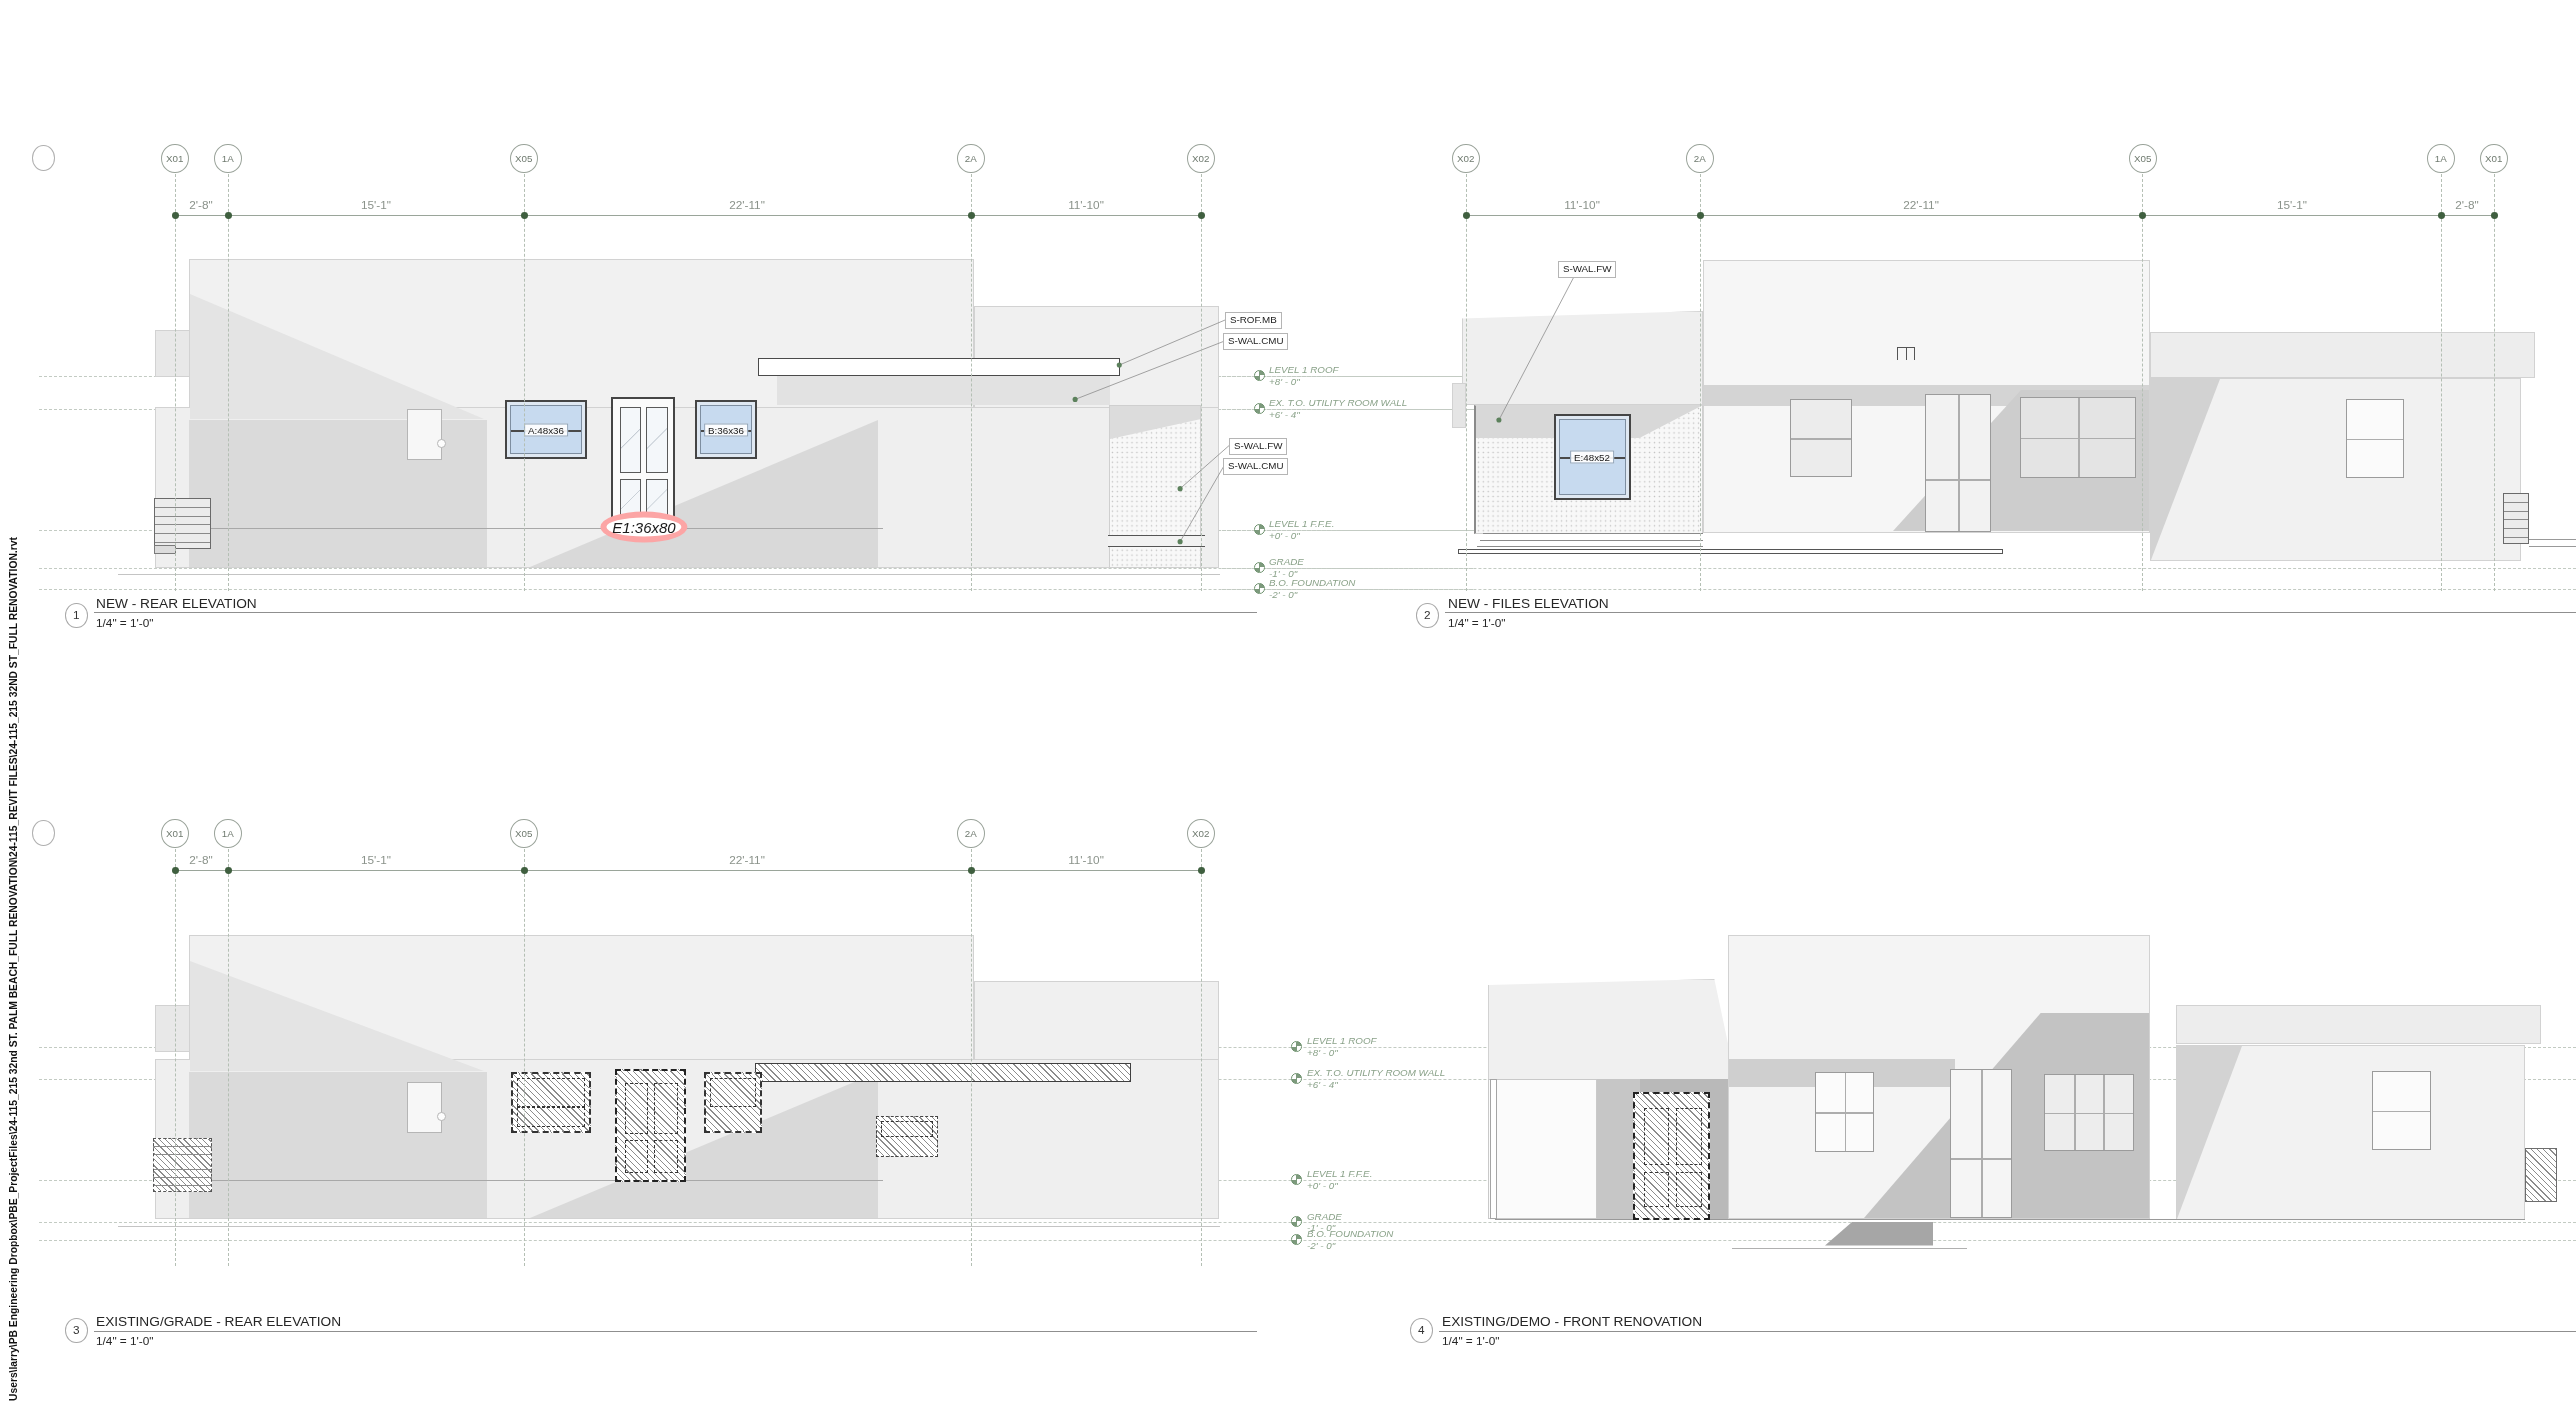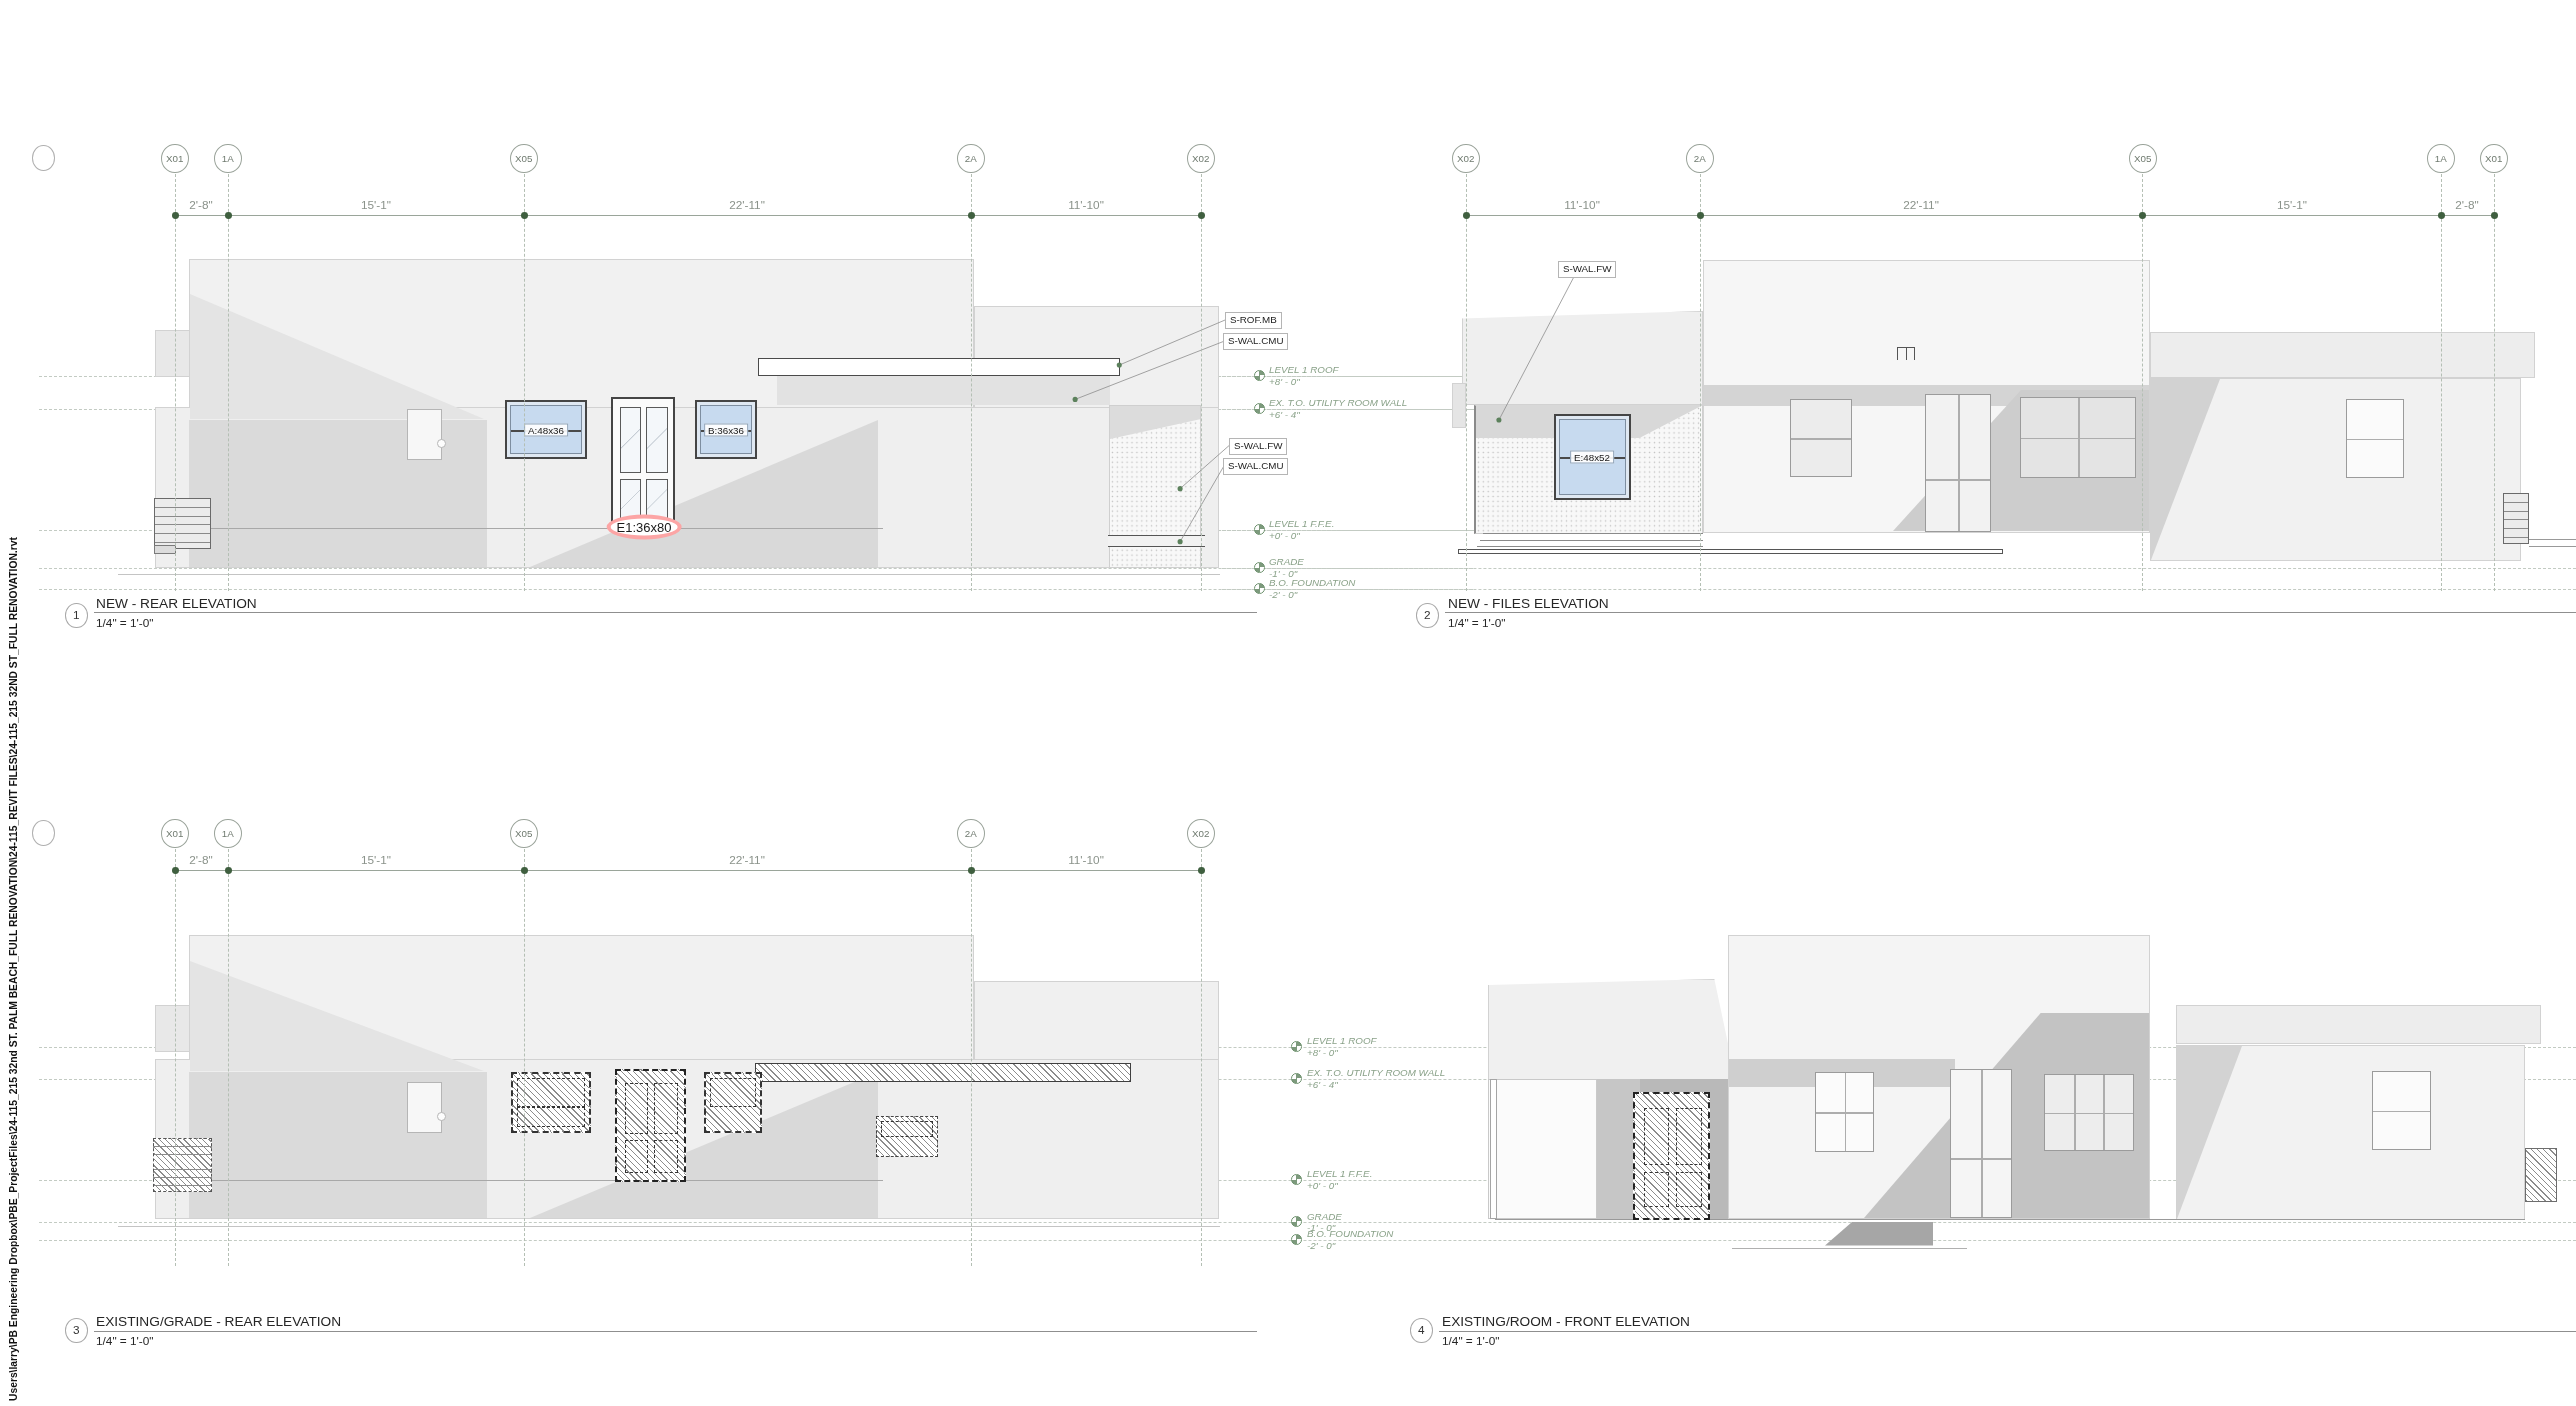--- a/index.html
+++ b/index.html
@@ -29,22 +29,22 @@
          background-image:repeating-linear-gradient(45deg,rgba(120,120,120,.85) 0 1px,transparent 1px 4.4px);
          border:1px solid #6d6d6d;z-index:3;}
   .win-new{background:#dfe8f2;border:2px solid #454545;z-index:3;}
   .glass{position:absolute;left:2.9px;right:2.9px;top:2.9px;bottom:2.9px;background:#c7daef;border:1px solid #7e8ea0;}
   .sash{position:absolute;left:0;right:0;top:50%;height:2px;background:#4a4a4a;}
   .win-ex{background:#fbfbfb;border:1.5px solid #9b9b9b;z-index:3;}
   .mull-h{position:absolute;left:0;right:0;height:1.5px;background:#adadad;}
   .mull-v{position:absolute;top:0;bottom:0;width:1.5px;background:#adadad;}
   .tag{background:rgba(255,255,255,.92);border:1px solid #8fa3b8;color:#1a1a1a;font-size:9.8px;
        padding:0 2.9px;transform:translate(-50%,-50%);white-space:nowrap;z-index:4;}
-  .tag-oval{border:4px solid #fca5a5;border-radius:50%;background:#fff;color:#1a1a1a;font-size:13px;
-       padding:1px 5.9px;transform:translate(-50%,-50%);white-space:nowrap;z-index:4;}
+  .tag-oval{border:6px solid #fca5a5;border-radius:50%;background:#fff;color:#1a1a1a;font-size:15px;
+       padding:1px 5.9px;transform:translate(-50%,-50%);white-space:nowrap;z-index:4;font-style:italic;}
   .louver{background:#ececec;border:1.5px solid #6a6a6a;z-index:3;
           background-image:repeating-linear-gradient(180deg,transparent 0 7.8px,#8a8a8a 7.8px 8.8px);}
   .demo-pane{position:absolute;border:1.5px dashed #333;}
   .titlecirc{width:22.6px;height:24.5px;border:1px solid #a8a8a8;border-radius:50%;background:#fff;color:#333;
              font-size:11.8px;display:flex;align-items:center;justify-content:center;z-index:6;}
   .vtitle{color:#262626;font-size:13.7px;white-space:nowrap;z-index:6;}
   .vscale{color:#262626;font-size:11.8px;white-space:nowrap;z-index:6;}
   .titleline{height:0;border-top:1px solid #8f8f8f;z-index:5;}
   .pathtxt{color:#111;font-size:10.3px;font-weight:bold;white-space:nowrap;
            transform-origin:0 0;transform:rotate(-90deg);z-index:6;}
@@ -371,21 +371,21 @@
     <div class="mull-h" style="top:50%;"></div>
   </div>
   <div class="a hatch" style="left:2525px;top:1148px;width:32px;height:54px;"></div>
   <div class="a" style="left:1495px;top:1219px;width:1030px;height:1px;background:#999;z-index:2;"></div>
   <div class="a shadow" style="left:1825px;top:1222px;width:108px;height:23.5px;background:#a6a6a6;clip-path:polygon(25% 0,100% 0,100% 100%,0 100%);z-index:2;"></div>
   <div class="a" style="left:1732px;top:1248px;width:235px;height:1px;background:#b0b0b0;z-index:2;"></div>
 
   <div class="a titlecirc" style="left:1410px;top:1318px;">
       <span>4</span>
     </div>
-  <div class="a vtitle" style="left:1442px;top:1314px;">EXISTING/ROOM - FRONT ELEVATION</div>
+  <div class="a vtitle" style="left:1442px;top:1314px;">EXISTING/DEMO - FRONT RENOVATION</div>
   <div class="a titleline" style="left:1439px;top:1331px;width:1137px;"></div>
   <div class="a vscale" style="left:1442px;top:1334px;">1/4" = 1'-0"</div>
 
   <svg class="ov" width="2576" height="1407" viewBox="0 0 2626 1434">
     <line x1="1249" y1="326" x2="1141" y2="372" stroke="#8a8a8a" stroke-width="0.8"></line>
     <line x1="1247" y1="348" x2="1096" y2="407" stroke="#8a8a8a" stroke-width="0.8"></line>
     <line x1="1253" y1="454" x2="1203" y2="498" stroke="#8a8a8a" stroke-width="0.8"></line>
     <line x1="1247" y1="476" x2="1203" y2="552" stroke="#8a8a8a" stroke-width="0.8"></line>
     <line x1="1604" y1="283" x2="1528" y2="428" stroke="#8a8a8a" stroke-width="0.8"></line>
     <circle cx="1141" cy="372" r="2.6" fill="#5c815c"></circle>

